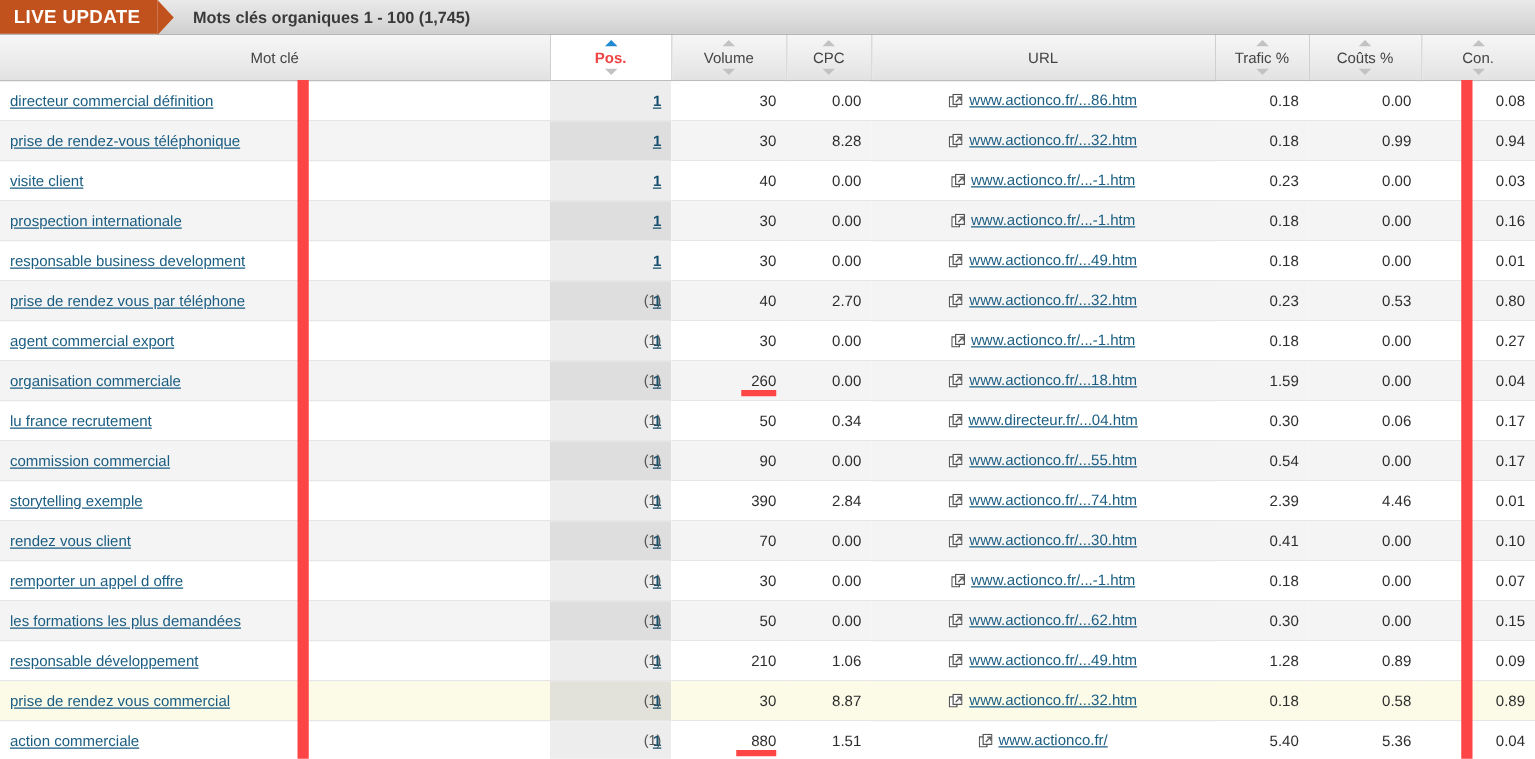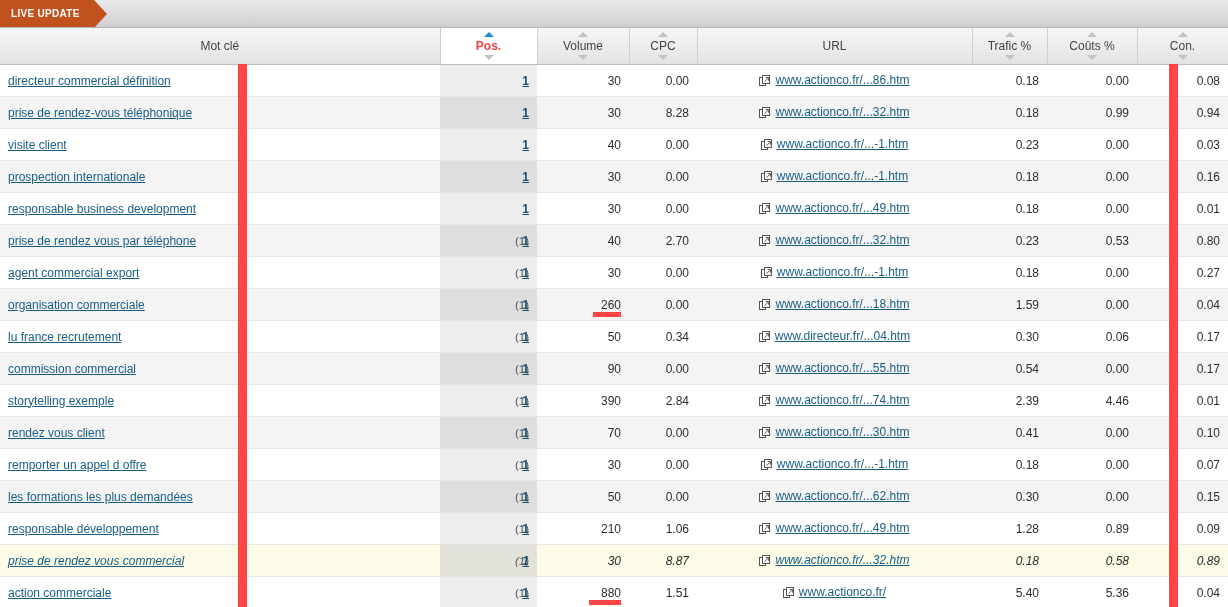--- a/index.html
+++ b/index.html
@@ -19,21 +19,21 @@
     height: 28px;
     background: linear-gradient(to bottom, #e9e9e9 0%, #dcdcdc 55%, #cfcfcf 100%);
     border-bottom: 1px solid #b5b5b5;
     display: flex;
     align-items: stretch;
   }
   .live-badge {
     position: relative;
     background: #c2521d;
     color: #ffffff;
-    font-size: 10px;
+    font-size: 15px;
     font-weight: bold;
     letter-spacing: .3px;
     display: flex;
     align-items: center;
     padding: 0 14px 0 11px;
     height: 100%;
     z-index: 2;
   }
   .live-badge::after {
     content: "";
@@ -97,21 +97,21 @@
     padding: 0 8px;
     font-size: 12px;
     color: #2d2d2d;
     vertical-align: middle;
     white-space: nowrap;
     overflow: hidden;
   }
 
   tr.row-odd  td { background: #ffffff; }
   tr.row-even td { background: #f4f4f4; }
-  tr.row-hl   td { background: #fbfbe8; font-style: italic; }
+  tr.row-hl   td { background: #fbfbe8; }
 
   tr.row-odd  td.c-pos { background: #ededed; }
   tr.row-even td.c-pos { background: #dedede; }
   tr.row-hl   td.c-pos { background: #e2e2da; }
 
   .c-kw  { text-align: left; }
   .c-pos { text-align: right; position: relative; padding-right: 46px; }
   .c-num { text-align: right; position: relative; }
   .c-url { text-align: center; }
 
@@ -154,20 +154,21 @@
     bottom: 3px;
     height: 5px;
     background: #fc4544;
   }
 </style>
 </head>
 <body>
 
 <div class="titlebar">
   <div class="live-badge">LIVE UPDATE</div>
+  <div class="title-text">Mots clés organiques 1 - 100 (1,745)</div>
 </div>
 
 <div class="vbar" id="vbar-left"></div>
 <div class="vbar" id="vbar-right"></div>
 
 <table class="grid">
   <colgroup>
     <col style="width:440px">
     <col style="width:97px">
     <col style="width:92px">

